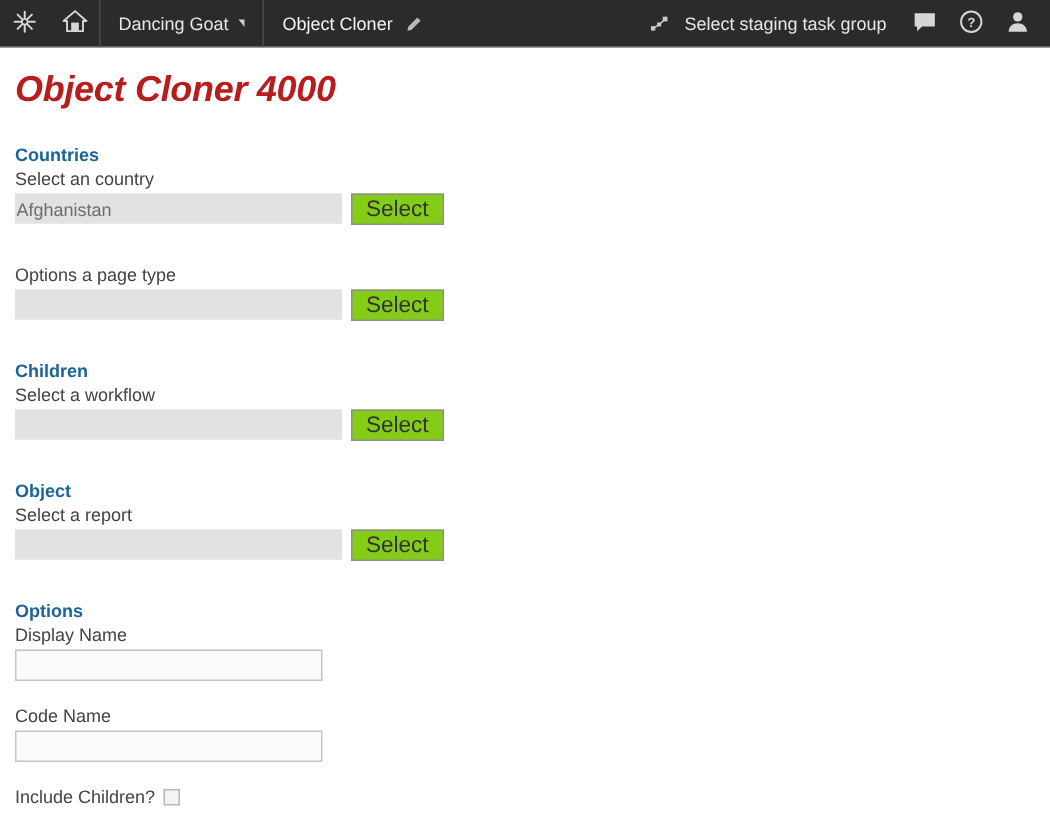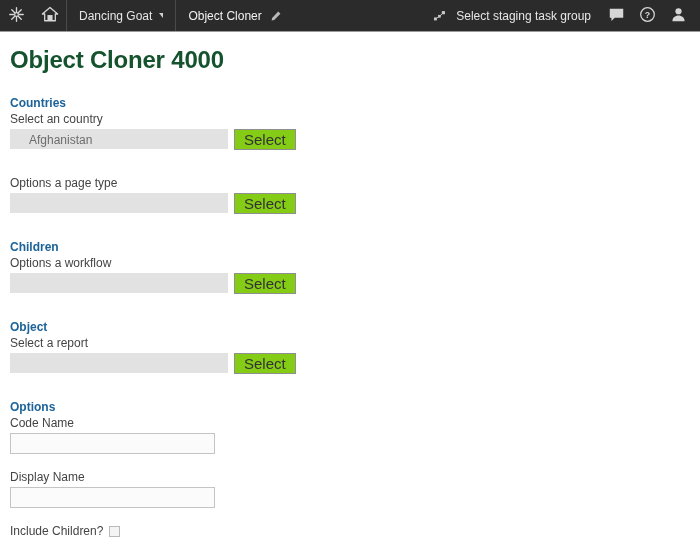--- a/index.html
+++ b/index.html
@@ -87,25 +87,26 @@
     align-items: center;
     justify-content: center;
     cursor: pointer;
   }
 
   
   .page {
     padding: 14px 10px 0 10px;
   }
   .page-title {
-    color: #14532d;
+    color: #b91c1c;
     font-size: 24px;
     font-weight: bold;
     margin: 0 0 22px 0;
     letter-spacing: -0.2px;
+    font-style: italic;
   }
 
   .section { margin-bottom: 26px; }
   .section-heading {
     color: #1b6399;
     font-size: 12px;
     font-weight: bold;
     margin: 0 0 2px 0;
   }
   .field-label {
@@ -118,21 +119,21 @@
     align-items: stretch;
   }
   .sel-display {
     width: 218px;
     height: 20px;
     line-height: 20px;
     background: #e2e2e2;
     border: 1px solid #e2e2e2;
     color: #6d6d6d;
     font-size: 12px;
-    padding: 0 18px;
+    padding: 0 0;
     box-sizing: border-box;
     overflow: hidden;
     white-space: nowrap;
   }
   .btn-select {
     margin-left: 6px;
     min-width: 48px;
     height: 21px;
     background: #84cc16;
     border: 1px solid #8f8f8f;
@@ -284,46 +285,46 @@
   <div class="section">
     <div class="field-label">Options a page type</div>
     <div class="selector-row">
       <div class="sel-display"></div>
       <button class="btn-select" type="button">Select</button>
     </div>
   </div>
 
   <div class="section">
     <div class="section-heading">Children</div>
-    <div class="field-label">Options a workflow</div>
+    <div class="field-label">Select a workflow</div>
     <div class="selector-row">
       <div class="sel-display"></div>
       <button class="btn-select" type="button">Select</button>
     </div>
   </div>
 
   <div class="section">
     <div class="section-heading">Object</div>
     <div class="field-label">Select a report</div>
     <div class="selector-row">
       <div class="sel-display"></div>
       <button class="btn-select" type="button">Select</button>
     </div>
   </div>
 
   <div>
     <div class="section-heading">Options</div>
 
     <div class="opt-field">
+      <div class="field-label">Display Name</div>
+      <input class="text-input" type="text" value="" style="">
+    </div>
+
+    <div class="opt-field">
       <div class="field-label">Code Name</div>
-      <input class="text-input" type="text" value="" style="">
-    </div>
-
-    <div class="opt-field">
-      <div class="field-label">Display Name</div>
       <input class="text-input" type="text" value="" style="">
     </div>
 
     <div class="checkbox-row">
       <span>Include Children?</span>
       <span class="cb"></span>
     </div>
 
   </div>
 

